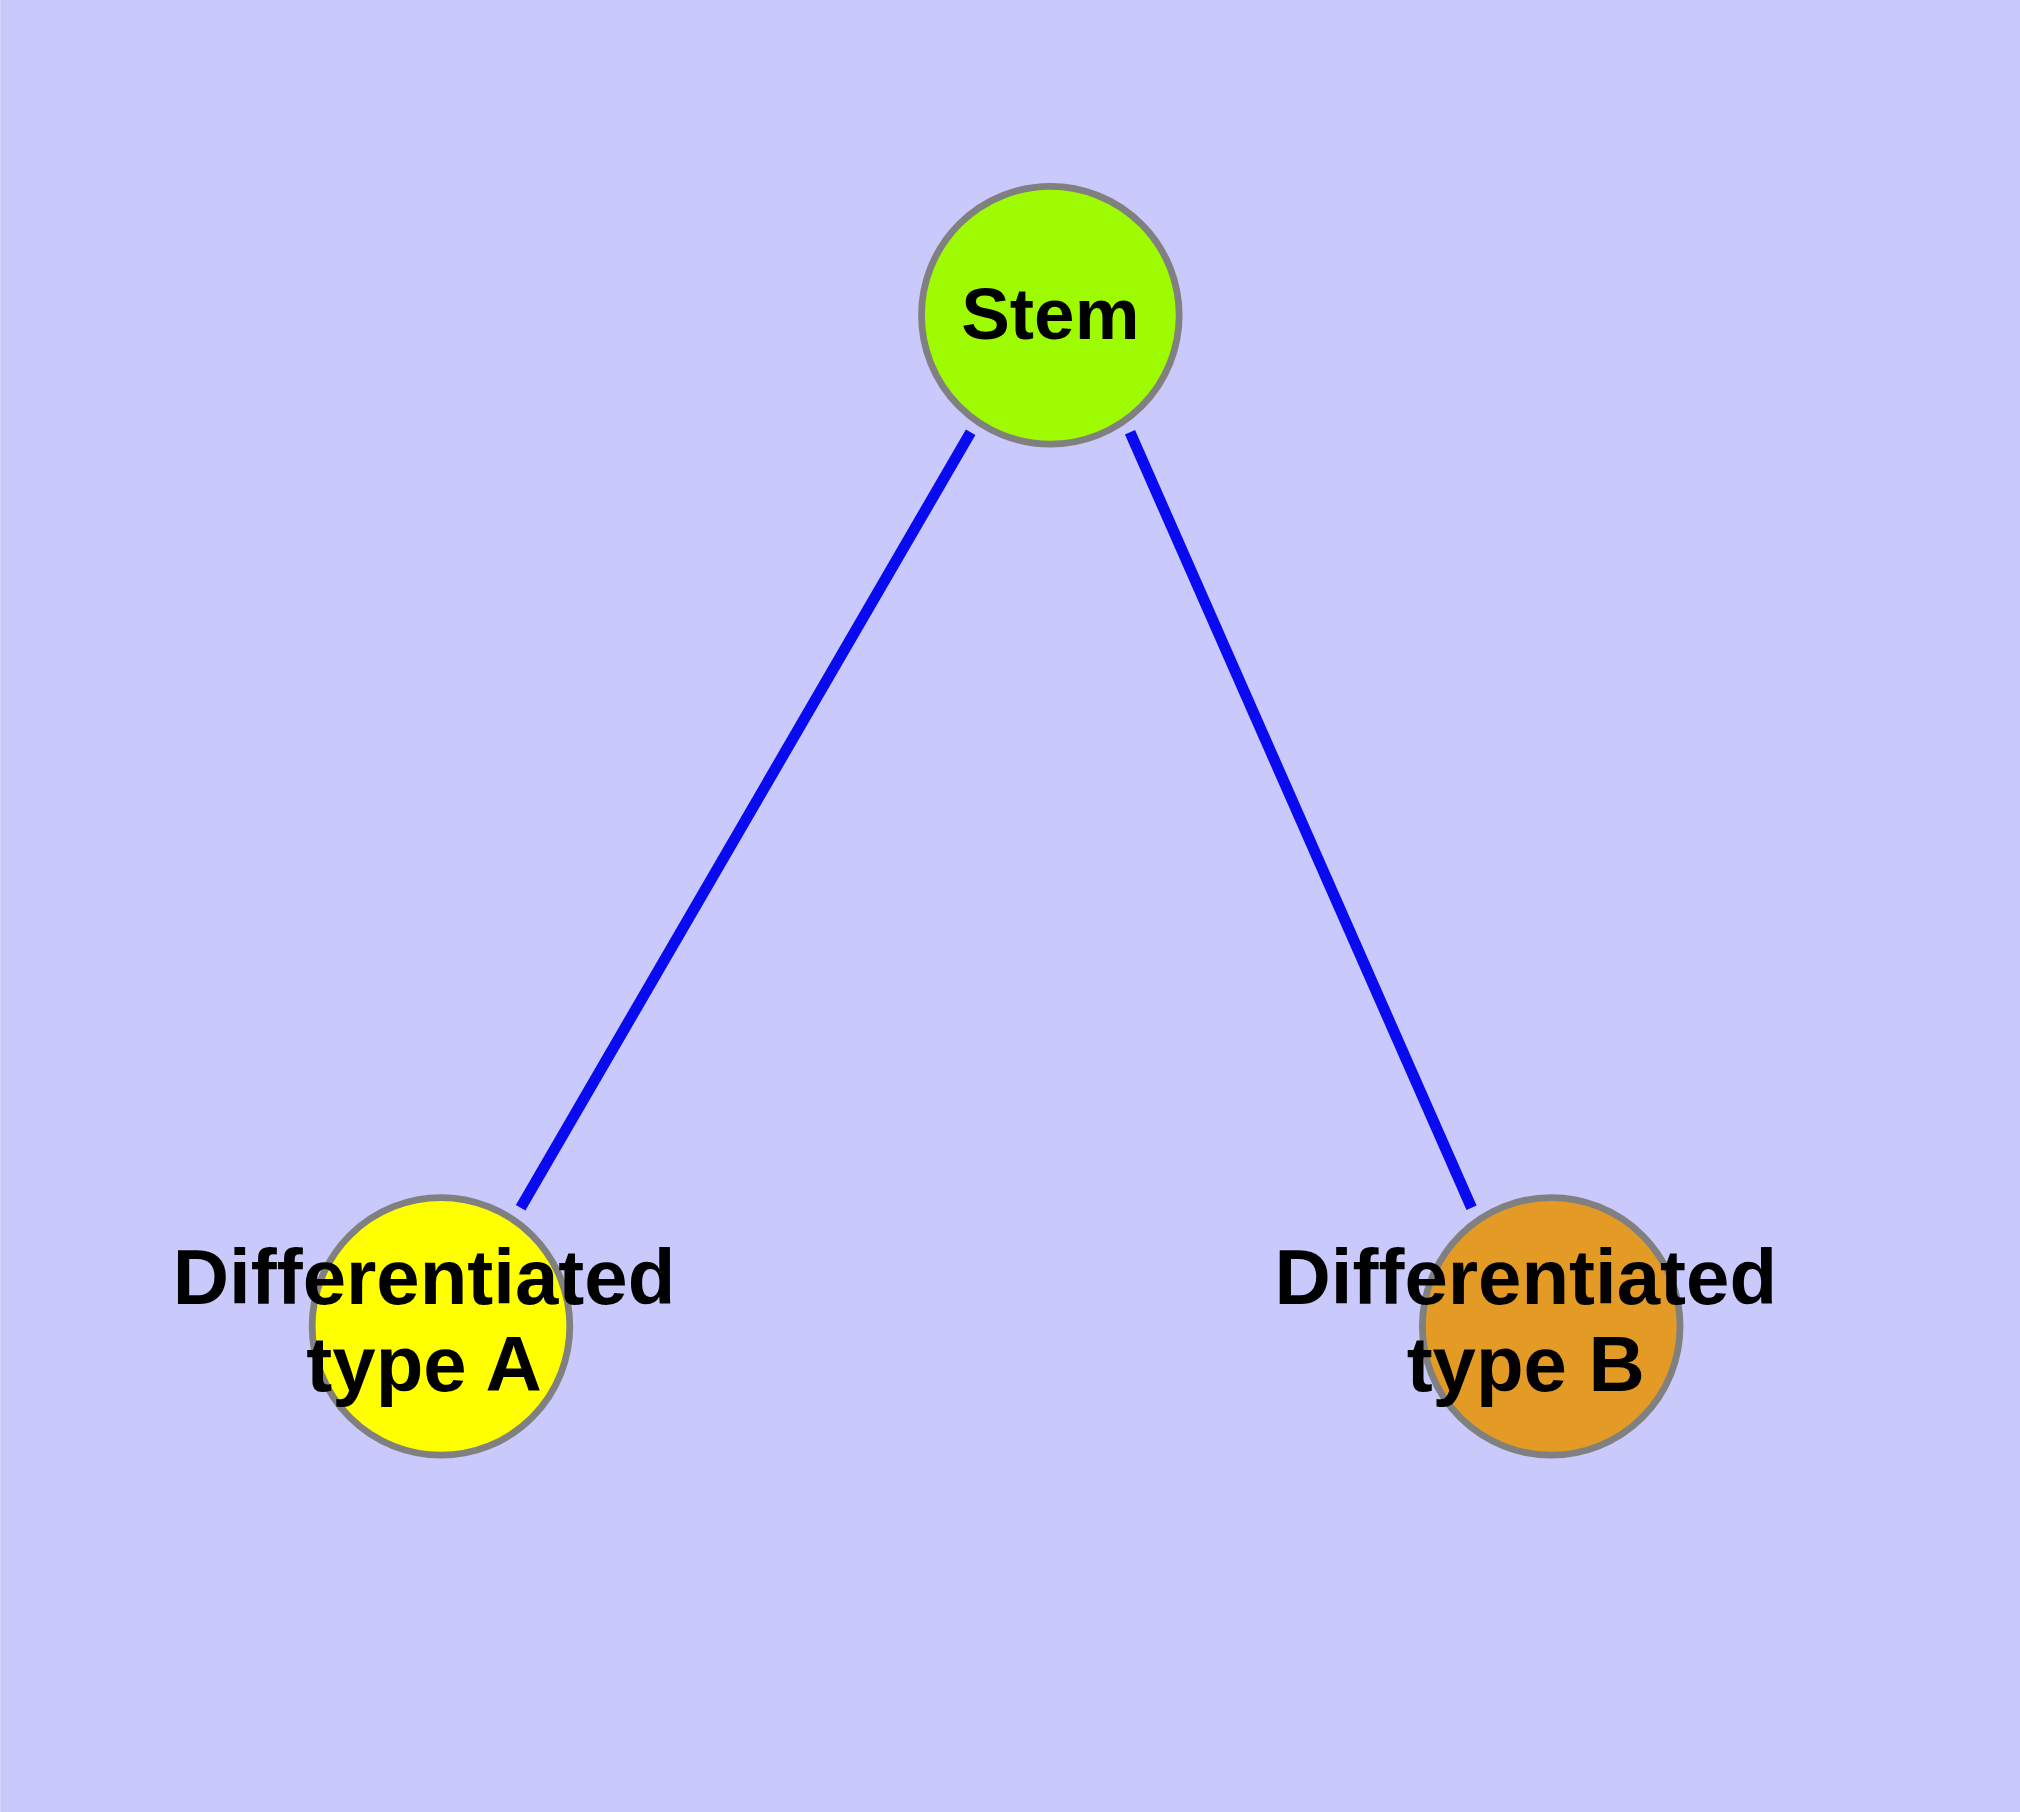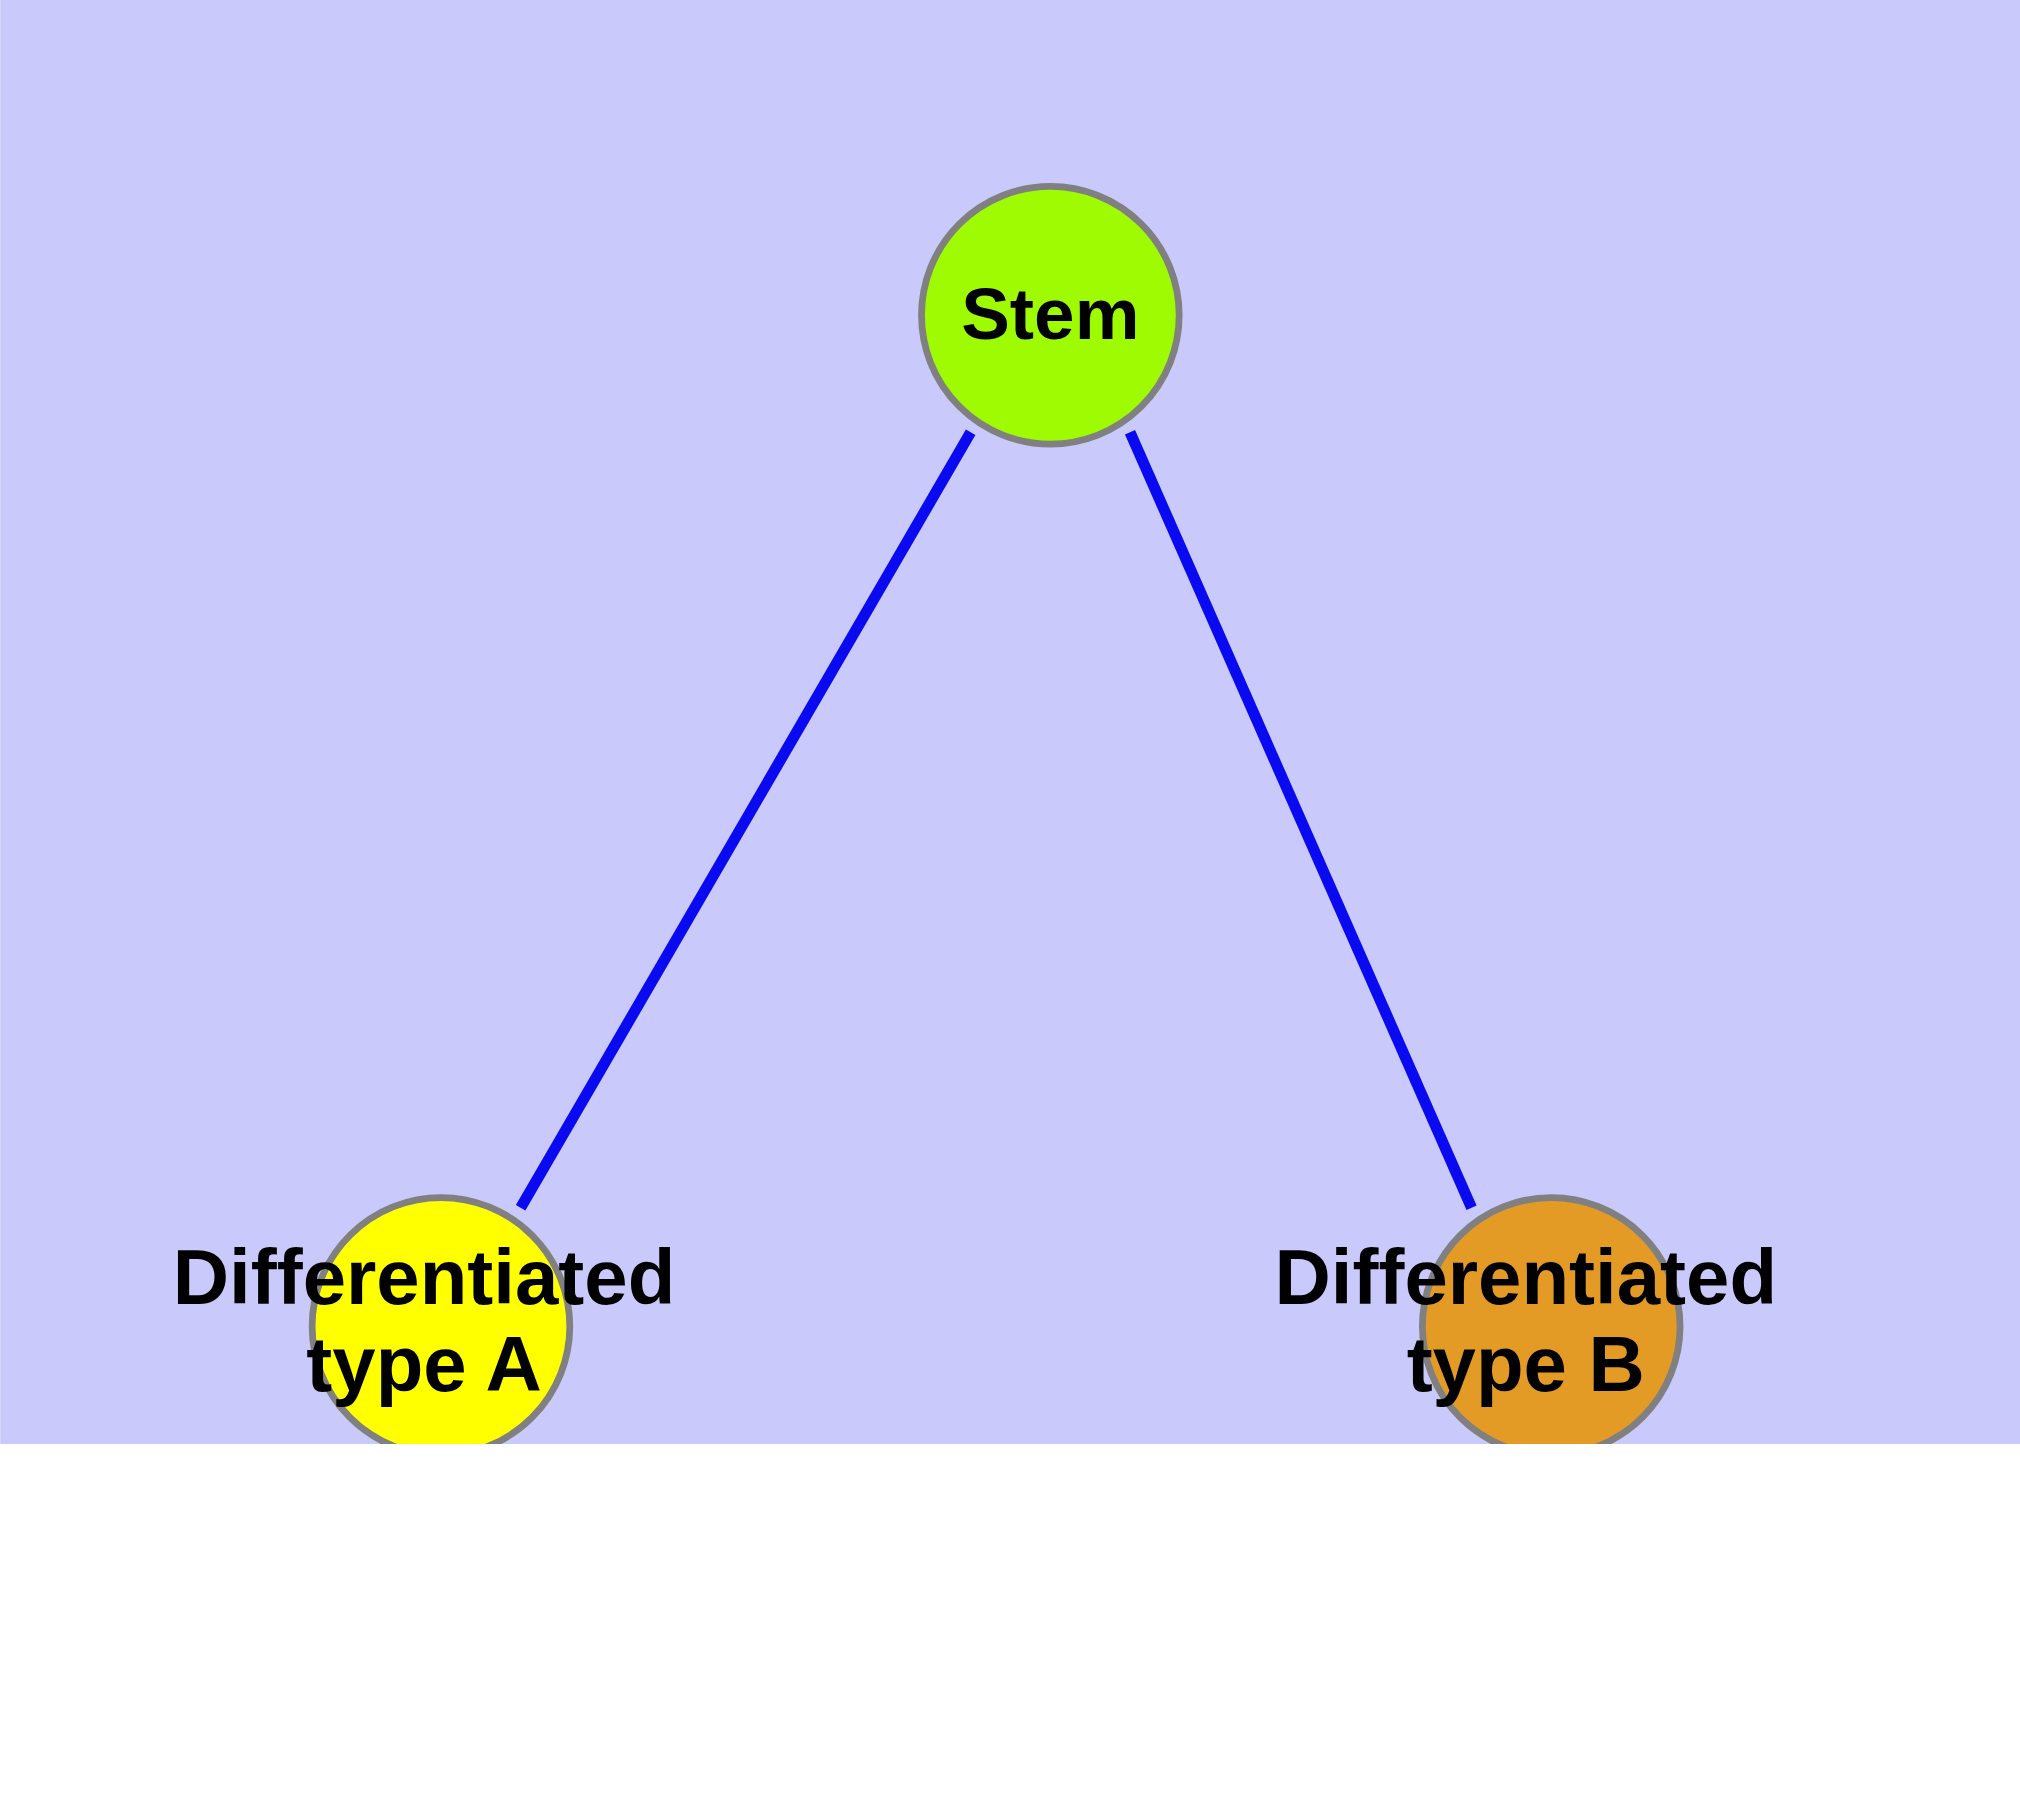--- a/index.html
+++ b/index.html
@@ -29,21 +29,21 @@
     text-anchor: middle;
     dominant-baseline: middle;
     paint-order: normal;
   }
   .node-label-root { font-size: 86px; }
   .node-label-leaf { font-size: 92px; }
 </style>
 </head>
 <body>
 
-<div id="canvas" style="width: 2021px; height: 1444px;">
+<div id="canvas" style="width: 2021px; height: 1812px;">
   <svg id="graph-svg" viewBox="0 0 2384 2138" xmlns="http://www.w3.org/2000/svg" style="width: 2021px; height: 1812px;">
 
     <rect id="bg-rect" x="0" y="0" width="2384" height="2138" fill="#C9C9FB"></rect>
 
     <g id="edges-layer">
         <line x1="1145" y1="510" x2="614" y2="1425" stroke="#0A0AF0" stroke-width="13" stroke-linecap="butt"></line>
         <line x1="1333" y1="510" x2="1736" y2="1425" stroke="#0A0AF0" stroke-width="13" stroke-linecap="butt"></line>
       </g>
     <g id="nodes-layer">
         <circle cx="1239" cy="372" r="152" fill="#9EFB02" stroke="#808080" stroke-width="8"></circle>

